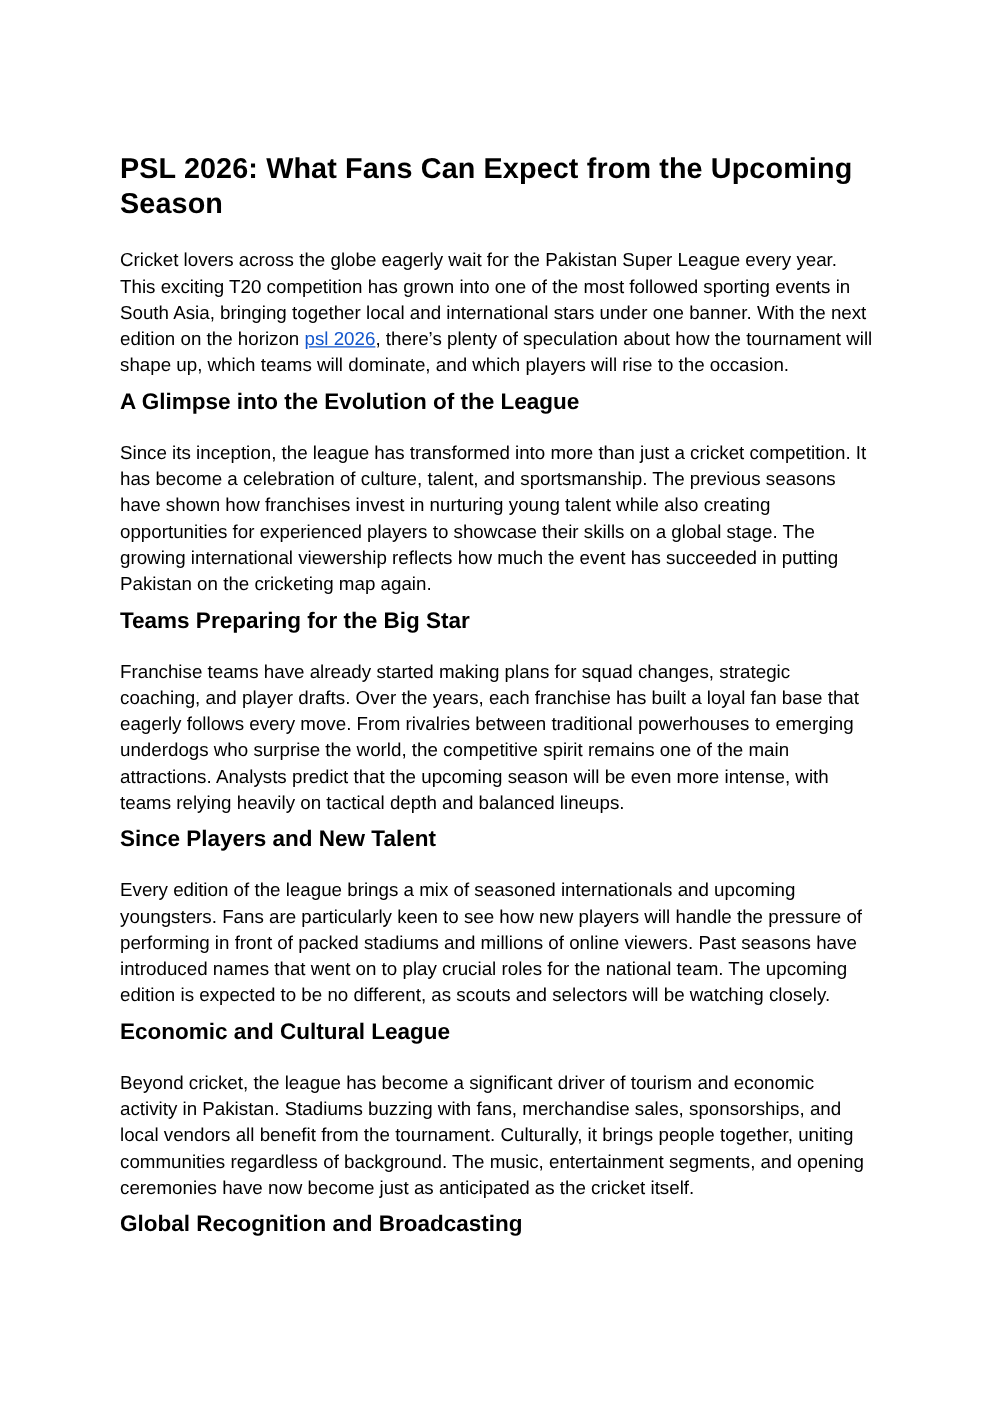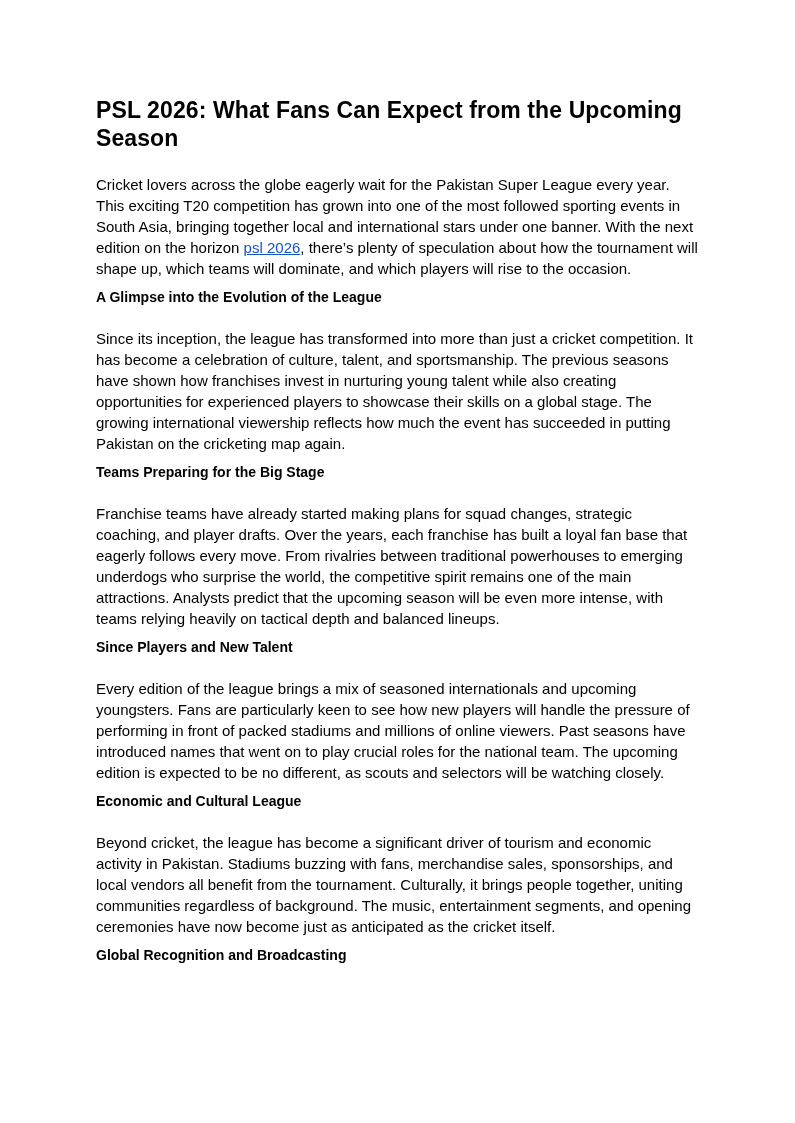--- a/index.html
+++ b/index.html
@@ -6,21 +6,21 @@
     margin: 0;
     padding: 0;
     background: #ffffff;
   }
   .page {
     position: relative;
     width: 795px;
     height: 1123px;
     box-sizing: border-box;
     background: #ffffff;
-    padding: 96px 96px 0 96px;
+    padding: 120px 96px 0 96px;
     overflow: hidden;
     font-family: "Liberation Sans", "DejaVu Sans", sans-serif;
     color: #000000;
     -webkit-font-smoothing: antialiased;
   }
   h1.doc-title {
     margin: 0 0 22px 0;
     font-size: 23px;
     line-height: 28px;
     font-weight: 700;
@@ -29,21 +29,21 @@
   }
   p.doc-para {
     margin: 0 0 8px 0;
     font-size: 15px;
     line-height: 21px;
     font-weight: 400;
     color: #000000;
   }
   h2.doc-heading {
     margin: 8px 0 20px 0;
-    font-size: 14px;
+    font-size: 18px;
     line-height: 21px;
     font-weight: 700;
     color: #000000;
   }
   a.doc-link {
     color: #1155cc;
     text-decoration: underline;
     cursor: pointer;
   }
 </style>
@@ -52,21 +52,21 @@
 
 <div class="page">
 
   <h1 class="doc-title">PSL 2026: What Fans Can Expect from the Upcoming Season</h1>
 
   <p class="doc-para"><span>Cricket lovers across the globe eagerly wait for the Pakistan Super League every year. This exciting T20 competition has grown into one of the most followed sporting events in South Asia, bringing together local and international stars under one banner. With the next edition on the horizon </span><a class="doc-link">psl 2026</a><span>, there’s plenty of speculation about how the tournament will shape up, which teams will dominate, and which players will rise to the occasion.</span></p>
 
   <h2 class="doc-heading">A Glimpse into the Evolution of the League</h2>
   <p class="doc-para">Since its inception, the league has transformed into more than just a cricket competition. It has become a celebration of culture, talent, and sportsmanship. The previous seasons have shown how franchises invest in nurturing young talent while also creating opportunities for experienced players to showcase their skills on a global stage. The growing international viewership reflects how much the event has succeeded in putting Pakistan on the cricketing map again.</p>
 
-  <h2 class="doc-heading">Teams Preparing for the Big Stage</h2>
+  <h2 class="doc-heading">Teams Preparing for the Big Star</h2>
   <p class="doc-para">Franchise teams have already started making plans for squad changes, strategic coaching, and player drafts. Over the years, each franchise has built a loyal fan base that eagerly follows every move. From rivalries between traditional powerhouses to emerging underdogs who surprise the world, the competitive spirit remains one of the main attractions. Analysts predict that the upcoming season will be even more intense, with teams relying heavily on tactical depth and balanced lineups.</p>
 
   <h2 class="doc-heading">Since Players and New Talent</h2>
   <p class="doc-para">Every edition of the league brings a mix of seasoned internationals and upcoming youngsters. Fans are particularly keen to see how new players will handle the pressure of performing in front of packed stadiums and millions of online viewers. Past seasons have introduced names that went on to play crucial roles for the national team. The upcoming edition is expected to be no different, as scouts and selectors will be watching closely.</p>
 
   <h2 class="doc-heading">Economic and Cultural League</h2>
   <p class="doc-para">Beyond cricket, the league has become a significant driver of tourism and economic activity in Pakistan. Stadiums buzzing with fans, merchandise sales, sponsorships, and local vendors all benefit from the tournament. Culturally, it brings people together, uniting communities regardless of background. The music, entertainment segments, and opening ceremonies have now become just as anticipated as the cricket itself.</p>
 
   <h2 class="doc-heading">Global Recognition and Broadcasting</h2>
 

